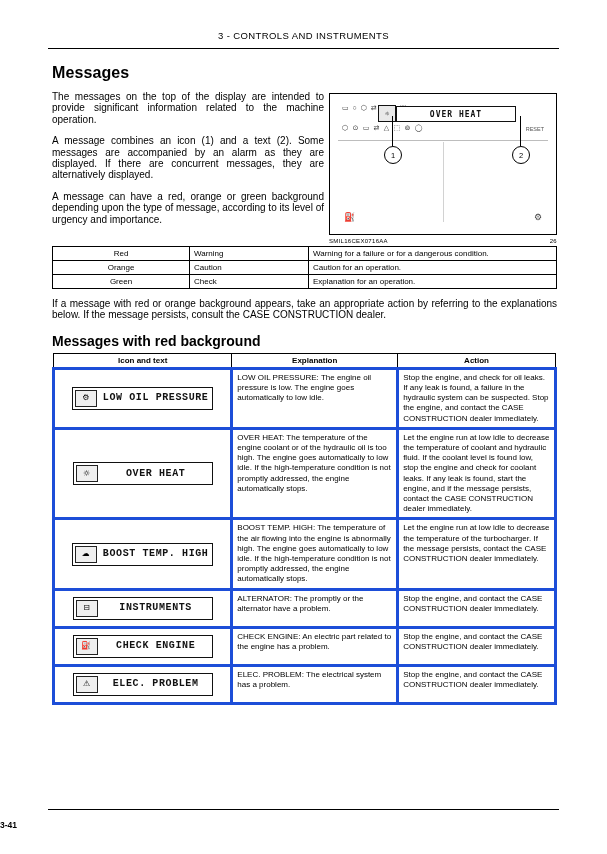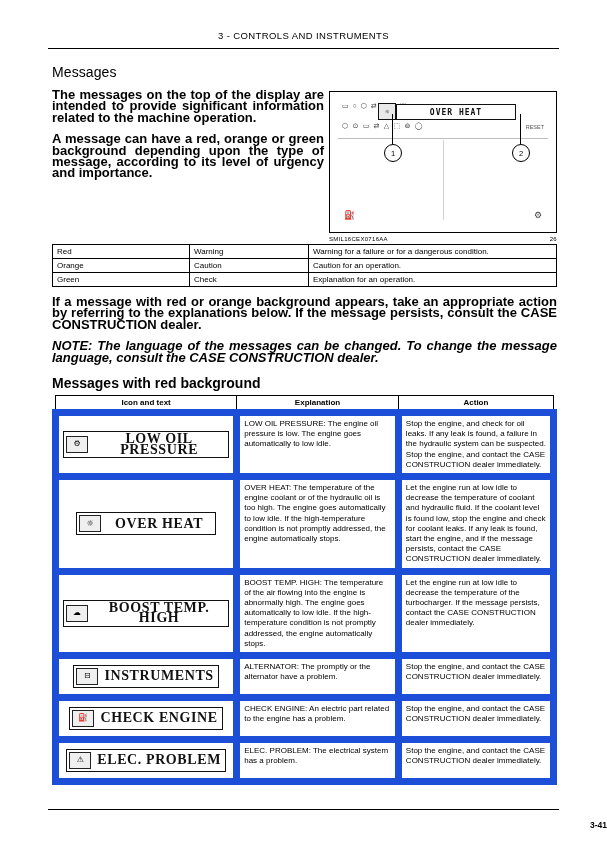--- a/index.html
+++ b/index.html
@@ -39,35 +39,34 @@
     border-top: 1px solid #000;
     height: 0;
   }
   .content {
     position: absolute;
     top: 64px;
     left: 52px;
     width: 505px;
   }
   h1.section-title {
-    font-size: 14px;
-    font-weight: normal;
+    font-size: 16px;
+    font-weight: bold;
     margin: 0 0 9px 0;
     letter-spacing: 0.1px;
   }
   .col-left {
     width: 272px;
     float: left;
   }
   p.body {
-    font-size: 13px;
+    font-size: 10px;
     line-height: 11.4px;
     margin: 0 0 10px 0;
     text-align: justify;
-    font-weight: bold;
   }
   .note {
     font-style: italic;
   }
   .fig {
     float: right;
     width: 228px;
     margin-top: 2px;
   }
   .fig-box {
@@ -177,42 +176,42 @@
     font-size: 8px;
   }
   table.grid td, table.grid th {
     border: 1px solid #000;
     padding: 2px 4px;
     vertical-align: top;
     text-align: left;
     font-weight: normal;
   }
   .colors-table { margin-top: 2px; }
-  .colors-table td:nth-child(1) { width: 128px; }
+  .colors-table td:nth-child(1) { width: 128px; text-align: center; }
   .colors-table td:nth-child(2) { width: 110px; }
 
   .sub-title {
     font-size: 14px;
     font-weight: bold;
     margin: 12px 0 4px 0;
   }
   table.msgs {
     border-collapse: collapse;
     width: 100%;
     font-size: 8px;
   }
   table.msgs th {
     border: 1px solid #000;
     font-weight: bold;
     text-align: center;
     padding: 2px;
     font-size: 8px;
   }
   table.msgs td {
-    border: 7px solid #1d4ed8;
+    border: 3px solid #1d4ed8;
     padding: 3px 4px;
     vertical-align: top;
     line-height: 10.2px;
   }
   table.msgs td.iconcell {
     width: 172px;
     padding: 6px 4px;
     text-align: center;
     vertical-align: middle;
   }
@@ -232,40 +231,40 @@
     width: 20px; height: 15px;
     border: 1px solid #222;
     background: #efefef;
     margin-right: 6px;
     font-size: 8px;
     display: flex; align-items: center; justify-content: center;
     font-family: "DejaVu Sans", sans-serif;
     flex: 0 0 auto;
   }
   .lcd .txt {
-    font-family: Liberation Serif, serif;
-    font-size: 14px;
+    font-family: Liberation Mono, monospace;
+    font-size: 10px;
     letter-spacing: 0.6px;
     font-weight: bold;
     color: #111;
     flex: 1 1 auto;
     text-align: center;
   }
 
   .footer-rule {
     position: absolute;
     left: 48px; right: 48px;
     bottom: 44px;
     border-top: 1px solid #000;
   }
   .footer {
     position: absolute;
     left: 0; right: 0;
     bottom: 24px;
-    text-align: right;
+    text-align: left;
     font-size: 8.5px;
     font-weight: bold;
   }
 </style>
 </head>
 <body>
 
 <div class="page">
 
   <div class="header">3 - CONTROLS AND INSTRUMENTS</div>
@@ -295,20 +294,21 @@
         <div class="callout" style="left:182px; top:52px;">2</div>
       </div>
       <div class="fig-caption">
         <span>SMIL16CEX0716AA</span>
         <span>26</span>
       </div>
     </div>
 
     <div class="col-left">
       <p class="body">The messages on the top of the display are intended to provide significant information related to the machine operation.</p>
+      <p class="body">A message combines an icon (1) and a text (2).  Some messages are accompanied by an alarm as they are displayed. If there are concurrent messages, they are alternatively displayed.</p>
       <p class="body">A message can have a red, orange or green background depending upon the type of message, according to its level of urgency and importance.</p>
     </div>
     <div class="clear"></div>
 
     <table class="grid colors-table">
       <tbody>
         <tr>
           <td>Red</td>
           <td>Warning</td>
           <td>Warning for a failure or for a dangerous condition.</td>
@@ -320,21 +320,20 @@
         </tr>
         <tr>
           <td>Green</td>
           <td>Check</td>
           <td>Explanation for an operation.</td>
         </tr>
       </tbody>
     </table>
 
     <p class="body" style="margin-top:9px;">If a message with red or orange background appears, take an appropriate action by referring to the explanations below. If the message persists, consult the CASE CONSTRUCTION dealer.</p>
-    <p class="body note">NOTE: The language of the messages can be changed. To change the message language, consult the CASE CONSTRUCTION dealer.</p>
 
     <div class="sub-title">Messages with red background</div>
 
     <table class="msgs">
       <thead>
         <tr>
           <th>Icon and text</th>
           <th>Explanation</th>
           <th>Action</th>
         </tr>

